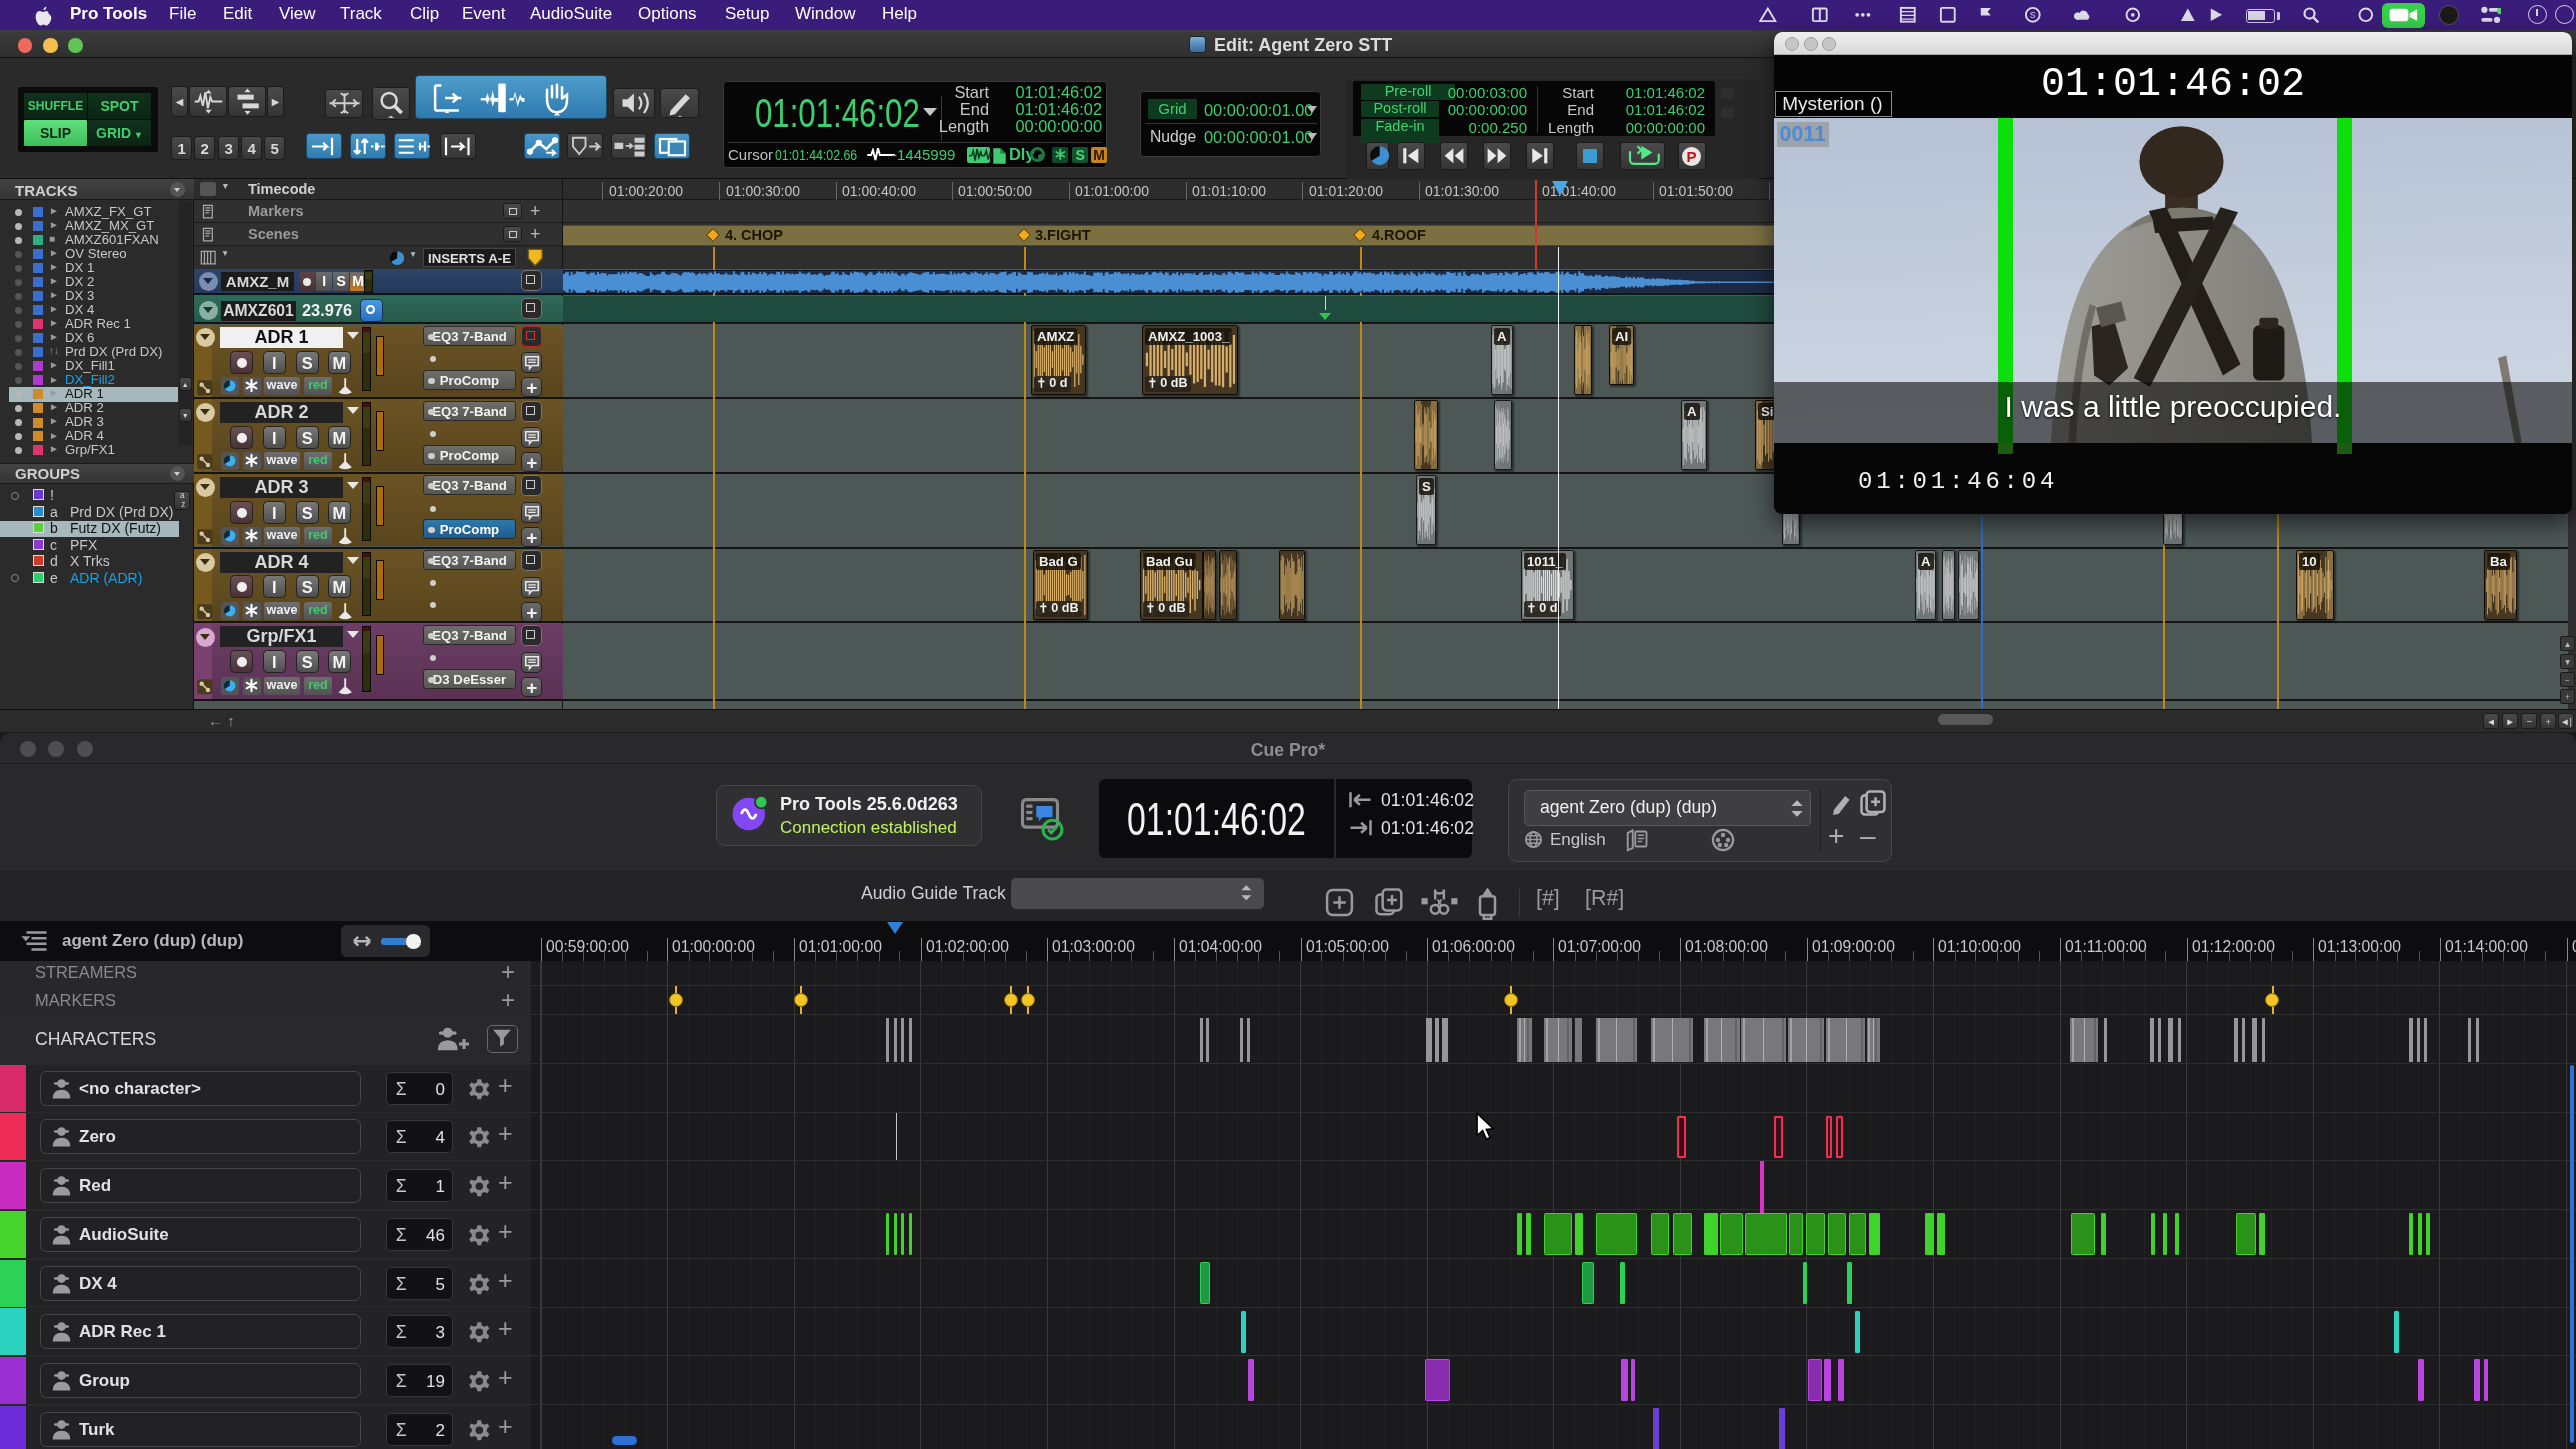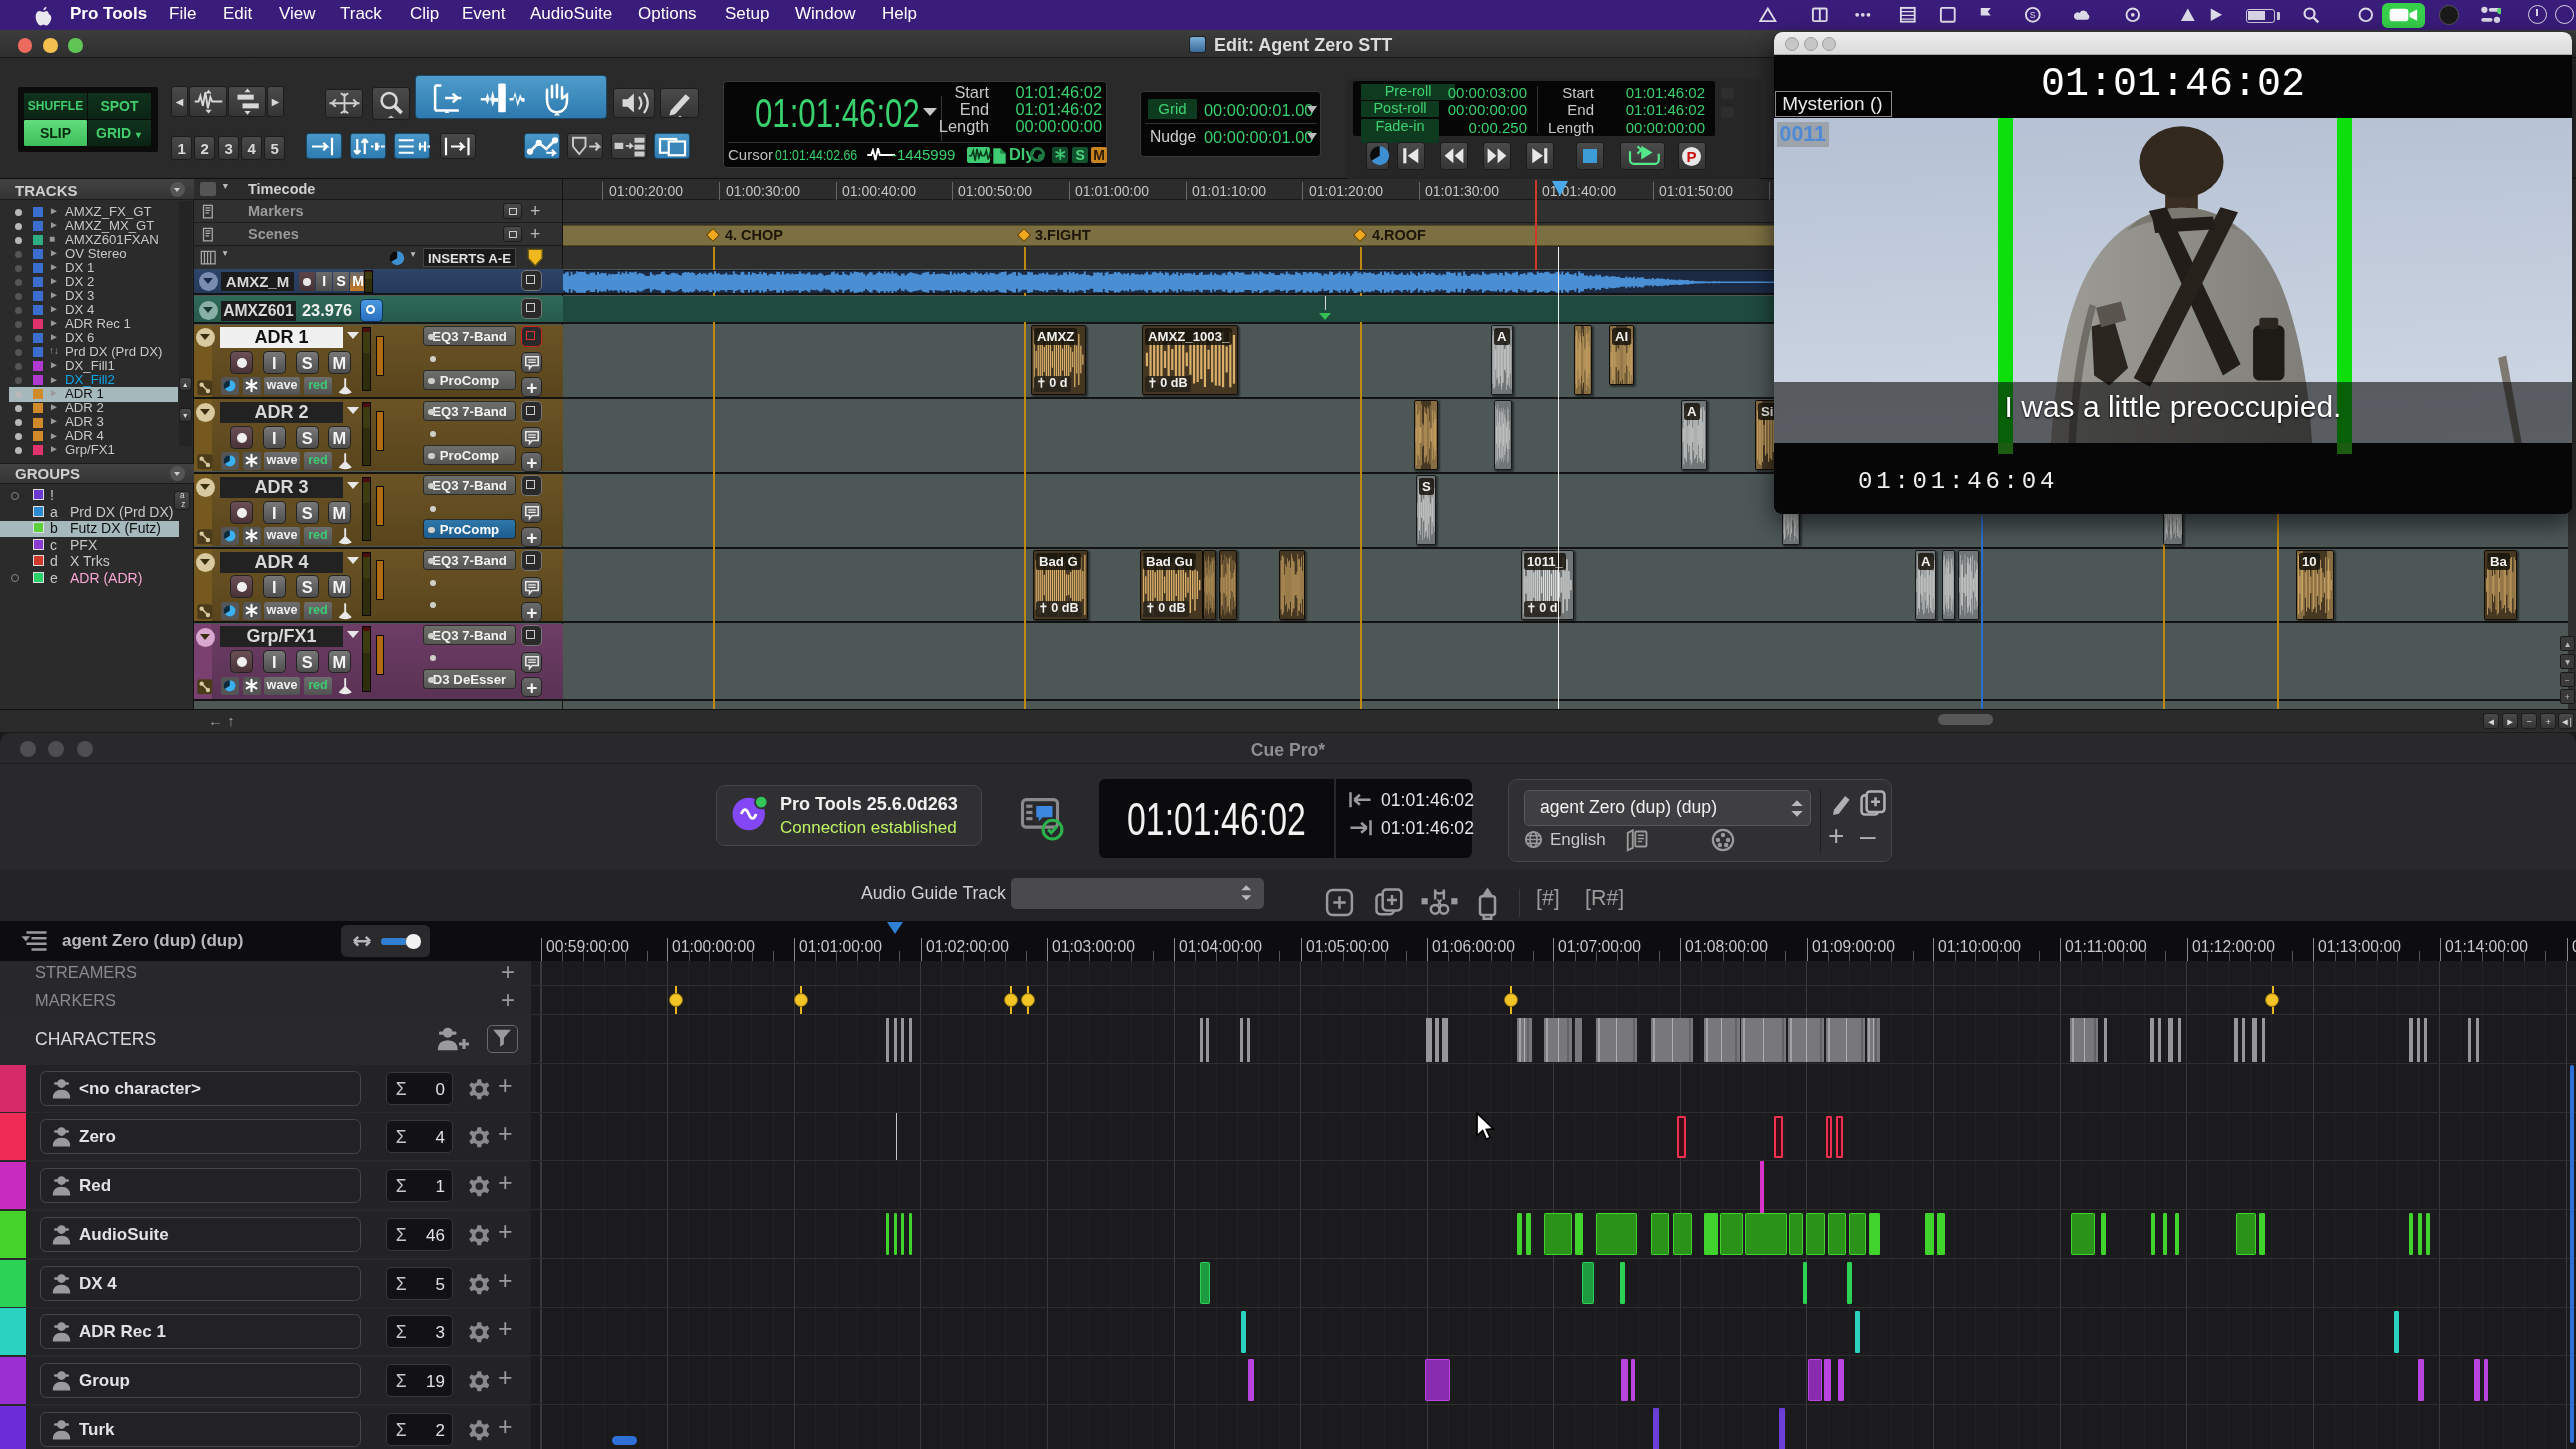--- a/index.html
+++ b/index.html
@@ -401,21 +401,21 @@
 <div class="a" style="left:70px;top:520px;font-size:14px;color:#111;white-space:nowrap">Futz DX (Futz)</div>
 <div class="a" style="left:33px;top:539px;width:10.7px;height:10.7px;background:#8a3ad0;border:0.6px solid #ddd"></div>
 <div class="a" style="left:50px;top:537px;font-size:14px;color:#c8c8c8">c</div>
 <div class="a" style="left:70px;top:537px;font-size:14px;color:#c8c8c8;white-space:nowrap">PFX</div>
 <div class="a" style="left:33px;top:555px;width:10.7px;height:10.7px;background:#d03a2a;border:0.6px solid #ddd"></div>
 <div class="a" style="left:50px;top:553px;font-size:14px;color:#c8c8c8">d</div>
 <div class="a" style="left:70px;top:553px;font-size:14px;color:#c8c8c8;white-space:nowrap">X Trks</div>
 <div class="a" style="left:11.3px;top:574px;width:8.2px;height:8.2px;border-radius:50%;border:1.3px solid #888"></div>
 <div class="a" style="left:33px;top:572px;width:10.7px;height:10.7px;background:#2ad06a;border:0.6px solid #ddd"></div>
 <div class="a" style="left:50px;top:570px;font-size:14px;color:#c8c8c8">e</div>
-<div class="a" style="left:70px;top:570px;font-size:14px;color:#f9a8d4;white-space:nowrap">ADR (ADR)</div>
+<div class="a" style="left:70px;top:570px;font-size:14px;color:#0ea5e9;white-space:nowrap">ADR (ADR)</div>
 <div class="a btn" style="left:174px;top:491px;width:16.4px;height:19px;font-size:8.2px;line-height:8.8px">a<br>&nbsp;z</div>
 <div class="a" style="left:194px;top:179px;width:2382px;height:21px;background:#2c2c2c;border-bottom:1.3px solid #181818"></div>
 <div class="a" style="left:200px;top:182px;width:16.4px;height:14px;background:#555;border-radius:1.9px"></div>
 <div class="a" style="left:221px;top:181px;font-size:8.8px;color:#bbb">▼</div>
 <div class="a" style="left:248px;top:181px;font-size:14.5px;font-weight:bold;color:#cfcfcf">Timecode</div>
 <div class="a" style="left:194px;top:200px;width:2382px;height:23px;background:#303030;border-bottom:1.3px solid #1c1c1c"></div>
 <svg class="a" style="left:201px;top:204px" width="15" height="15" viewBox="0 0 24 24">
     <path d="M4 2 h14 v20 h-14 z M7 6h8 M7 10h8 M7 14h6" stroke="#aaa" stroke-width="2" fill="none"></path>
   </svg>
 <div class="a" style="left:248px;top:203px;font-size:14.5px;font-weight:bold;color:#9a9a9a">Markers</div>

